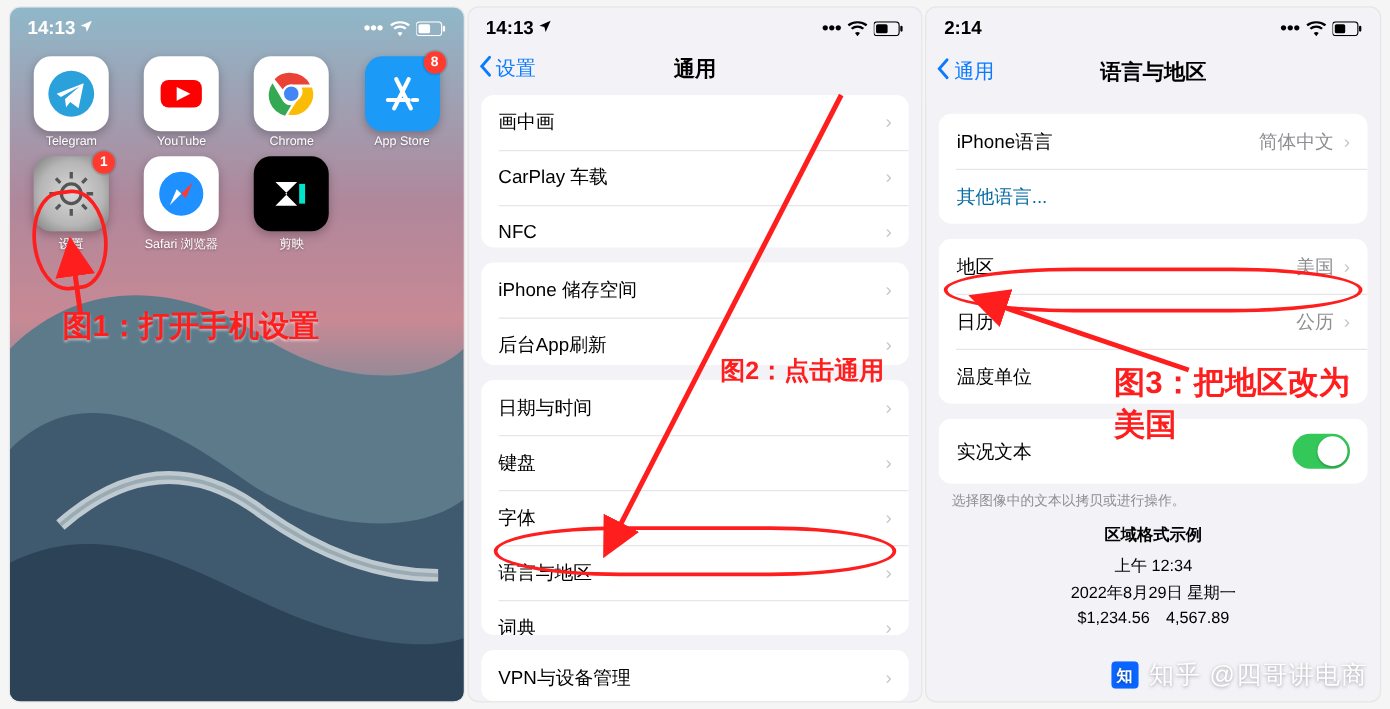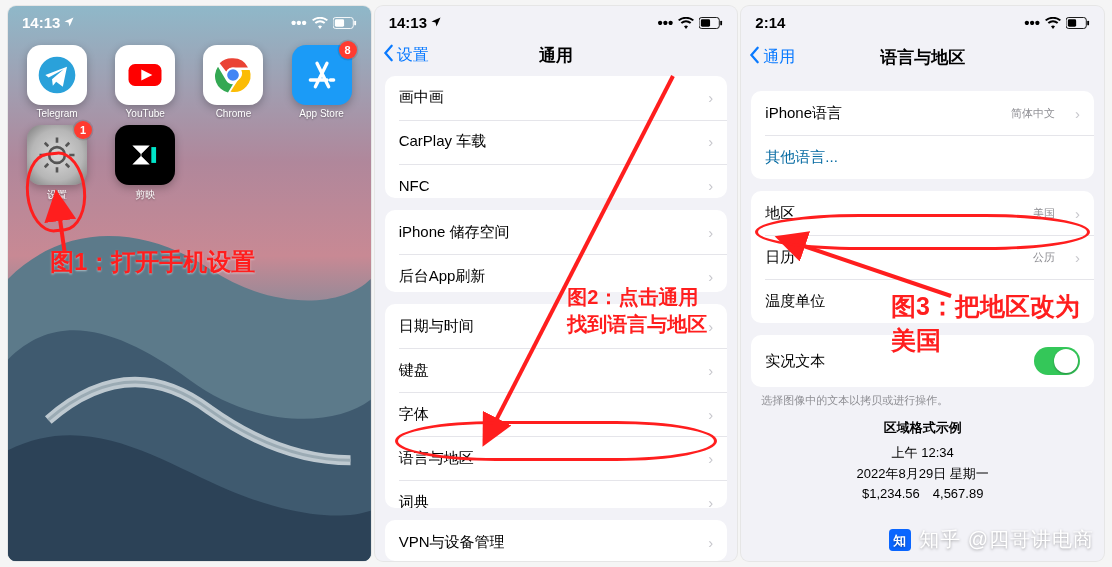--- a/index.html
+++ b/index.html
@@ -41,21 +41,21 @@
 
   
   .settings { background:#f2f2f7; display:flex; flex-direction:column; }
   .nav { display:flex; align-items:center; height:44px; padding:0 8px; background:#f2f2f7; position:relative;}
   .nav .back { color:#0a7aff; font-size:16px; display:flex; align-items:center; gap:2px;}
   .nav .title { position:absolute; left:0; right:0; text-align:center; font-size:17px; font-weight:600; color:#000;}
   .list-group { margin: 12px 10px 0; background:#fff; border-radius:10px; overflow:hidden;}
   .list-group.flush-top{margin-top:0;}
   .row { display:flex; align-items:center; justify-content:space-between; padding:12px 14px; min-height:44px; font-size:15px; color:#000; position:relative;}
   .row + .row::before { content:""; position:absolute; left:14px; right:0; top:0; height:1px; background:#e5e5ea;}
-  .row .detail{ color:#8e8e93; font-size:11px; margin-right:16px;text-align:right;}
+  .row .detail{ color:#8e8e93; font-size:15px; margin-right:4px;text-align:right;}
   .chev { color:#c7c7cc; }
   .row-right{display:flex; align-items:center; gap:4px;}
   .link{ color:#0369a1; }
   .footer-note{font-size:11px; color:#8e8e93; padding:6px 20px 0;}
   .example{ text-align:center; font-size:13px; line-height:1.6; padding:10px 0 14px; color:#000;}
   .example .hdr{font-weight:600; margin-bottom:4px;}
   .toggle{ width:46px; height:28px; border-radius:14px; background:#34c759; position:relative;}
   .toggle::after{content:""; position:absolute; right:2px; top:2px; width:24px; height:24px; background:#fff; border-radius:12px; box-shadow:0 1px 2px rgba(0,0,0,.3);}
 
   
@@ -151,20 +151,31 @@
             <svg width="42" height="42" viewBox="0 0 48 48">
               <circle cx="24" cy="24" r="9" fill="none" stroke="#555" stroke-width="3"></circle>
               <g stroke="#555" stroke-width="3">
                 <path d="M24 4v6M24 38v6M4 24h6M38 24h6M10 10l4 4M34 34l4 4M38 10l-4 4M10 38l4-4"></path>
               </g>
             </svg>
           </div>
         <div class="label">设置</div>
       </div>
       <div class="app">
+        <div class="tile saf">
+            <svg width="44" height="44" viewBox="0 0 48 48">
+              <circle cx="24" cy="24" r="20" fill="#1e90ff"></circle>
+              <circle cx="24" cy="24" r="20" fill="none" stroke="#fff" stroke-width="1.5"></circle>
+              <path fill="#ff3b30" d="M24 24L34 14l-6 14z"></path>
+              <path fill="#fff" d="M24 24L14 34l6-14z"></path>
+            </svg>
+          </div>
+        <div class="label">Safari 浏览器</div>
+      </div>
+      <div class="app">
         <div class="tile cut">
             <svg width="38" height="38" viewBox="0 0 48 48">
               <path fill="#fff" d="M8 12h22l-12 12 12 12H8l12-12z"></path>
               <rect x="32" y="14" width="6" height="20" fill="#00e5c9"></rect>
             </svg>
           </div>
         <div class="label">剪映</div>
       </div>
     </div>
 
@@ -287,21 +298,20 @@
           <defs>
             <marker id="ah2" markerWidth="8" markerHeight="8" refX="5" refY="4" orient="auto">
               <path d="M0 0L8 4L0 8z" fill="#ff1e1e"></path>
             </marker>
           </defs>
           <line x1="280" y1="10" x2="95" y2="370" stroke="#ff1e1e" stroke-width="4" marker-end="url(#ah2)"></line>
         </svg>
     </div>
     <div class="anno anno2">
       <div>图2：点击通用</div>
-      <div>找到语言与地区</div>
     </div>
   </div>
 
   <div class="phone settings">
     <div class="status dark">
       <span>2:14</span>
       <span style="flex:1"></span>
       <span class="right">
         <span>•••</span>
         <span class="wifi">

